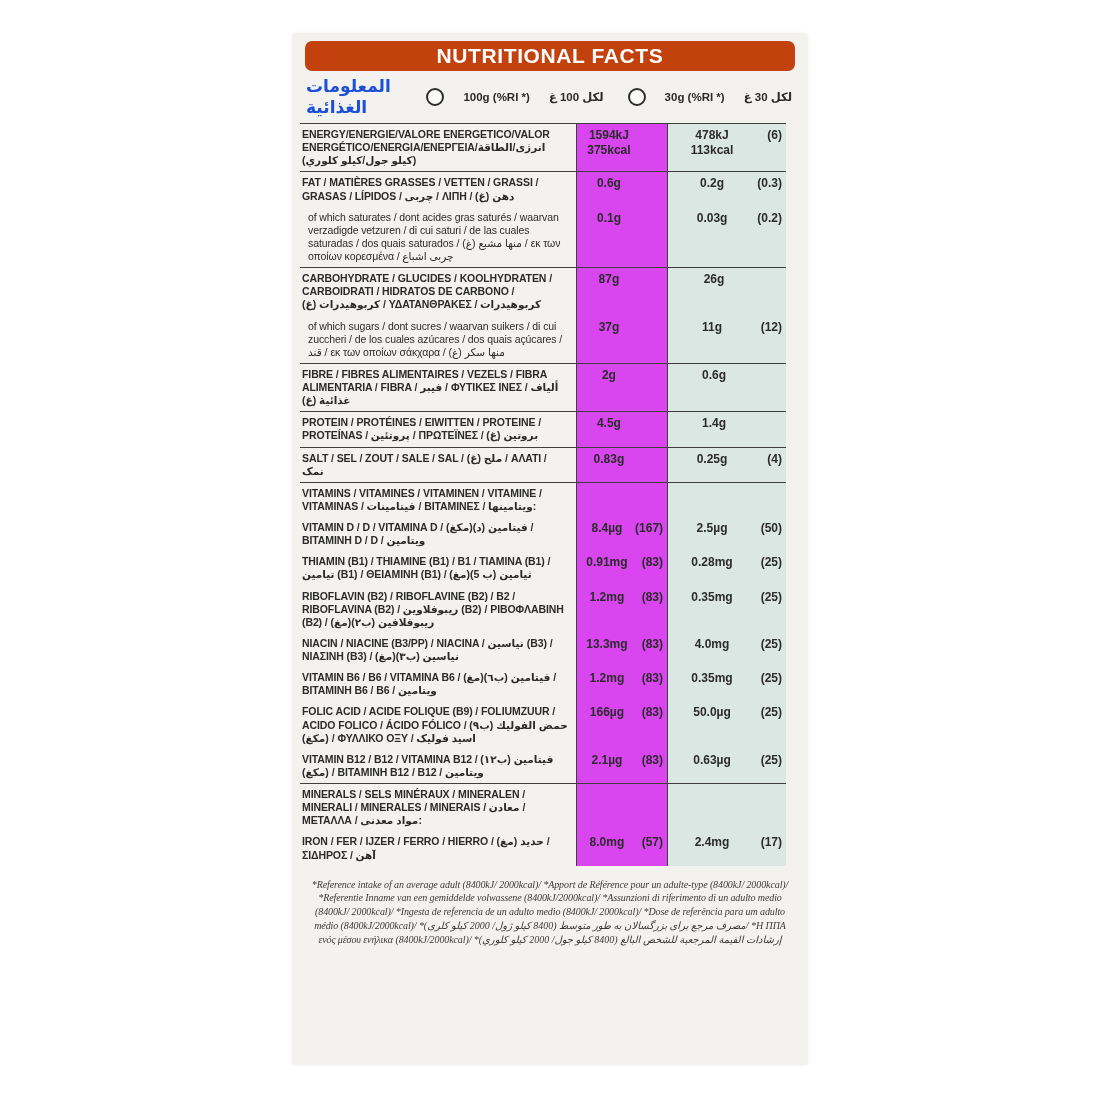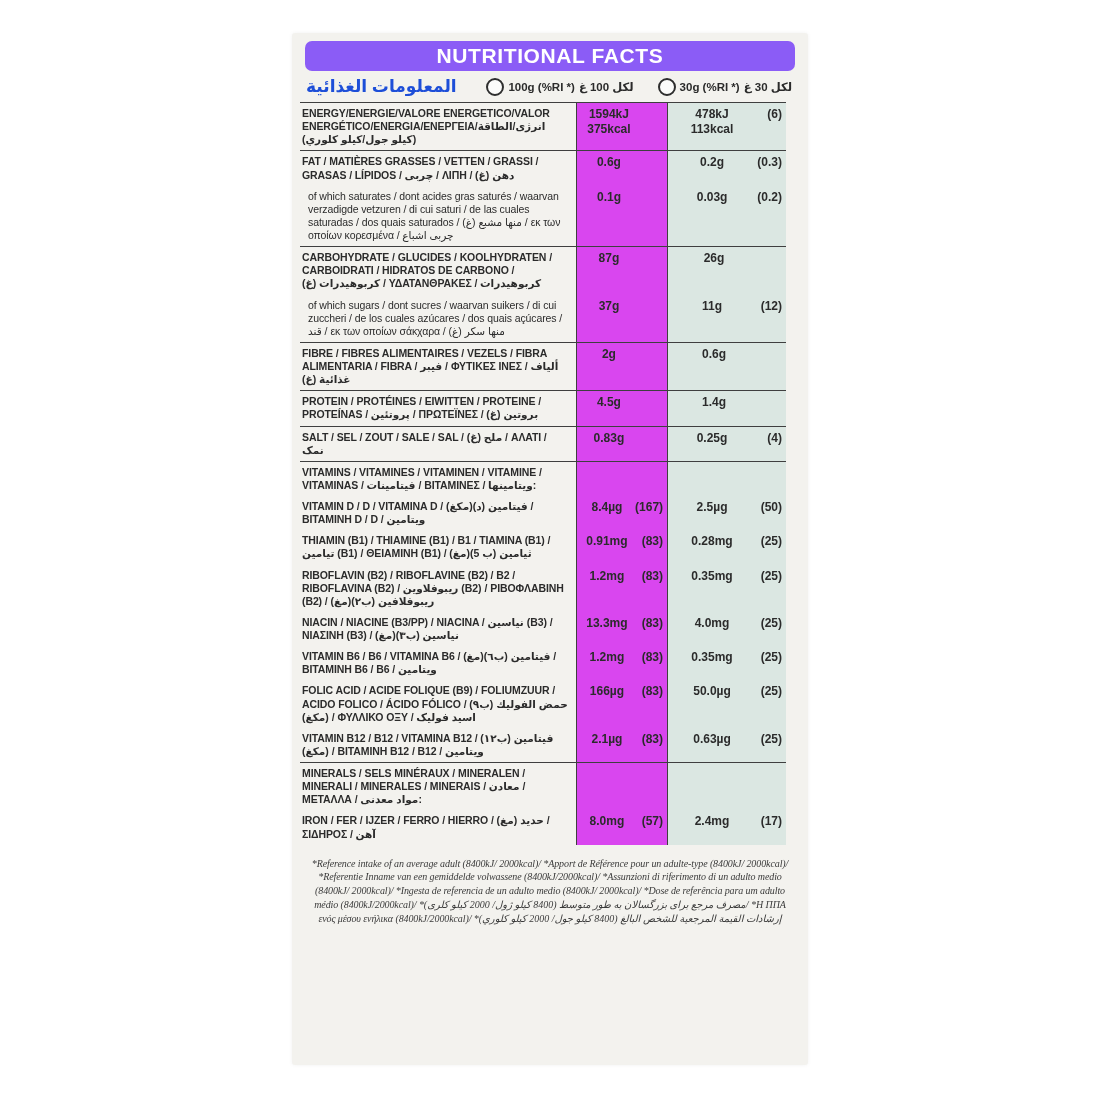--- a/index.html
+++ b/index.html
@@ -10,34 +10,34 @@
     color:#2b2b2b;
   }
   .card{
     position:absolute;left:292px;top:33px;width:516px;height:1032px;
     background:#f3f2ee;border-radius:3px;
     box-shadow:0 0 4px rgba(0,0,0,0.06);
     overflow:hidden;
   }
   .banner{
     margin:8px 13px 5px 13px;height:30px;border-radius:7px;
-    background:#8b5cf6;
+    background:#c2410c;
     display:flex;align-items:center;justify-content:center;
     color:#ffffff;font-weight:bold;font-size:21px;letter-spacing:0.6px;
   }
   .subheader{
     margin:1px 12px 5px 12px;
     display:flex;align-items:center;justify-content:space-between;
   }
   .arabic-title{
     color:#1d4ed8;font-weight:bold;font-size:17px;
     padding-left:2px;
   }
   .servings{display:flex;gap:12px;align-items:center;margin-right:4px;}
-  .serving{display:flex;align-items:center;gap:4px;font-size:11.5px;font-weight:bold;white-space:nowrap;padding-left:12px;}
+  .serving{display:flex;align-items:center;gap:19px;font-size:11.5px;font-weight:bold;white-space:nowrap;padding-left:12px;}
   .radio{
     width:14px;height:14px;border:2px solid #2e2e2e;border-radius:50%;
     background:#fbfbfa;flex:0 0 auto;
   }
   
   .ntable{
     margin-left:8px;width:486px;
     border-top:1.5px solid #3f3f3f;
     font-size:10.5px;
   }

